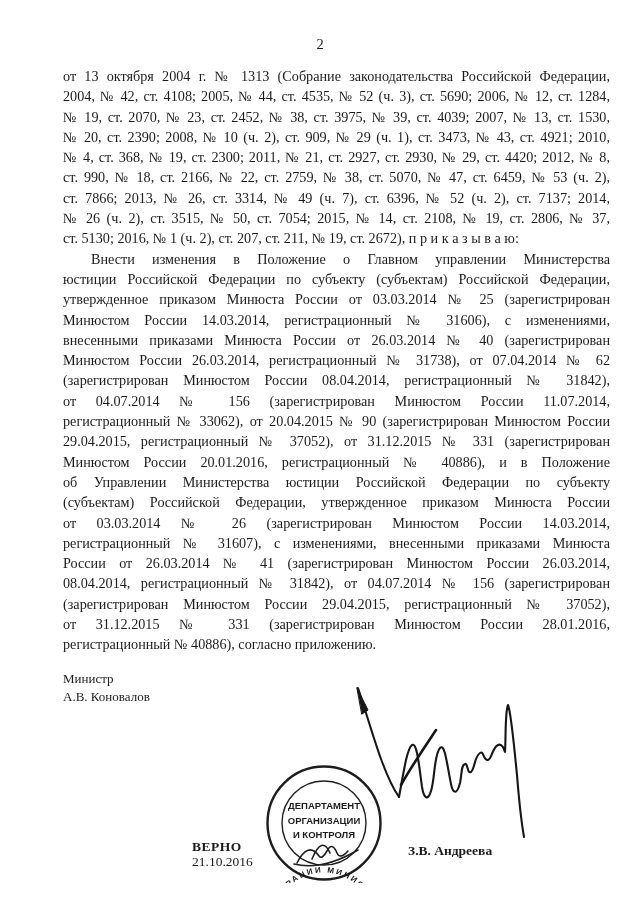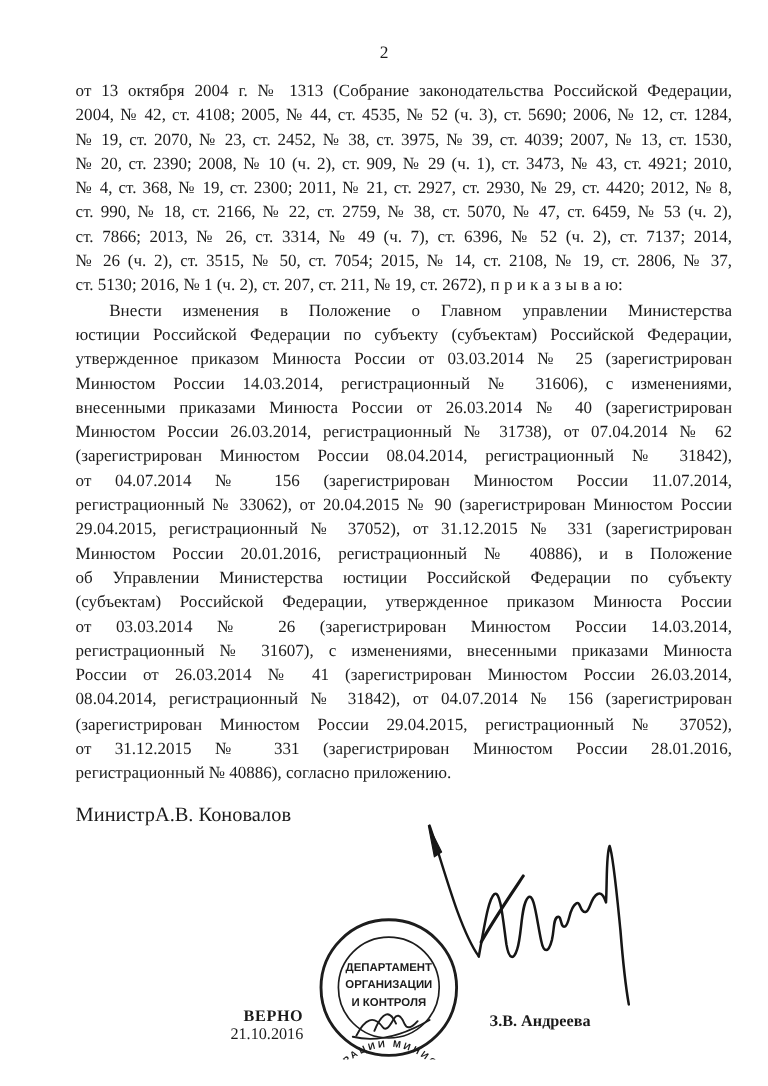--- a/index.html
+++ b/index.html
@@ -29,22 +29,23 @@
     text-align: justify;
     text-align-last: justify;
     white-space: normal;
   }
   .tline.last { text-align-last: left; }
   .tline.indent { text-indent: 28px; }
   .sign-row {
     margin: 15px 30px 0 63px;
     width: 547px;
     display: flex;
-    font-size: 17px;
+    font-size: 13px;
     line-height: 18px;
+    flex-direction: column;
   }
   .signature-svg {
     position: absolute;
     left: 340px;
     top: 680px;
     width: 195px;
     height: 165px;
   }
   .stamp-svg {
     position: absolute;
@@ -53,21 +54,21 @@
     width: 120px;
     height: 120px;
   }
   .verno {
     position: absolute;
     left: 192px;
     top: 840px;
     font-size: 13.5px;
     line-height: 14.5px;
   }
-  .verno-label { font-weight: bold; letter-spacing: 0.5px; text-align: right; }
+  .verno-label { font-weight: bold; letter-spacing: 0.5px; }
   .certifier {
     position: absolute;
     left: 408px;
     top: 843px;
     font-size: 13.5px;
     line-height: 15px;
     font-weight: bold;
   }
   .stamp-text-ring {
     font-family: "Liberation Sans", "DejaVu Sans", sans-serif;

